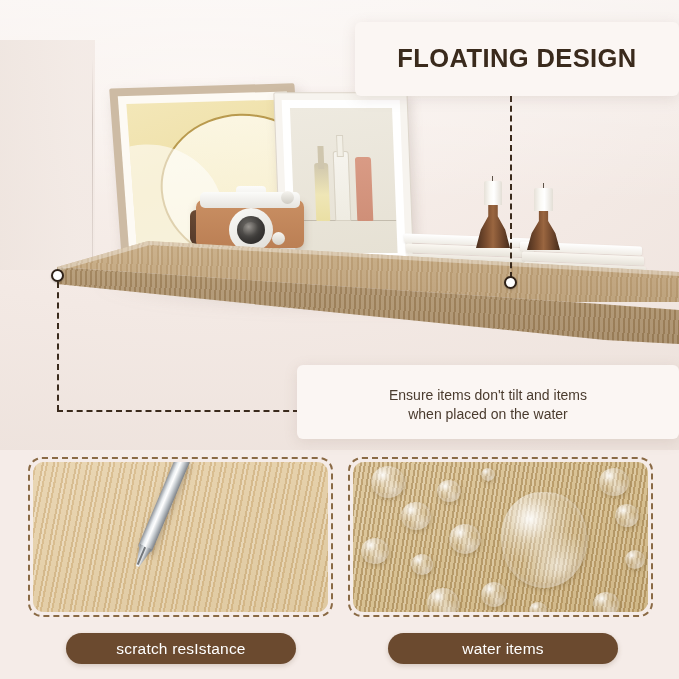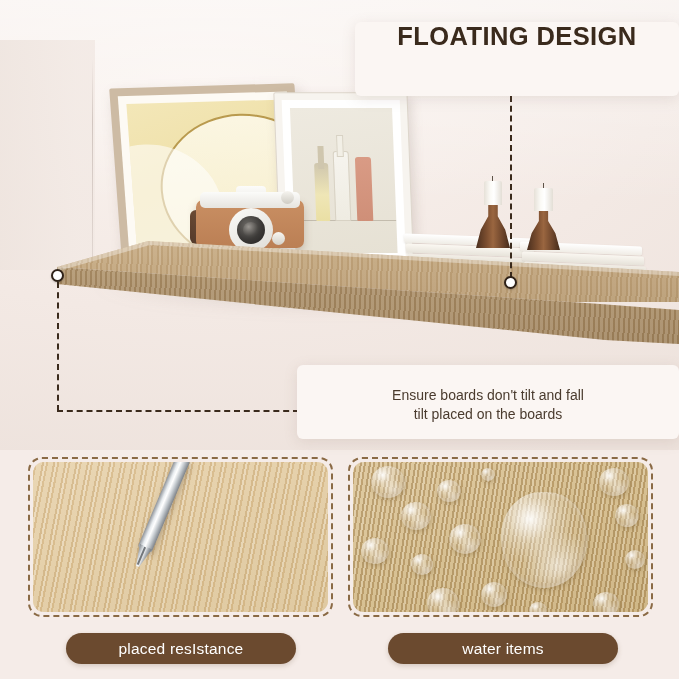--- a/index.html
+++ b/index.html
@@ -117,21 +117,21 @@
         background:linear-gradient(90deg,#4a2f1e 0%,#7d4f30 32%,#9a6640 50%,#6d452b 78%,#452b1a 100%);
         clip-path:polygon(0% 100%, 100% 100%, 86% 62%, 64% 34%, 64% 6%, 36% 6%, 36% 34%, 14% 62%);}
   .candle{position:absolute;border-radius:2px 2px 0 0;
         background:linear-gradient(90deg,#e6e1d8 0%,#fbfaf6 35%,#ffffff 55%,#e3ded5 100%);}
   .wick{position:absolute;width:1px;height:5px;background:#5d5348;}
 
   
   .panel{position:absolute;background:#fbf6f3;border-radius:6px;
          box-shadow:0 3px 14px rgba(140,118,108,.16);}
   .panel-top{left:355px;top:22px;width:324px;height:74px;
-         display:flex;flex-direction:column;align-items:center;}
+         display:flex;flex-direction:column;align-items:center;justify-content:center;}
   .panel-top .ln{font-size:25.5px;font-weight:700;letter-spacing:.4px;color:#3a2a1c;line-height:1.14;white-space:nowrap;}
   .panel-bottom{left:297px;top:365px;width:382px;height:74px;
          display:flex;flex-direction:column;align-items:center;justify-content:center;}
   .panel-bottom .title{font-size:25.5px;font-weight:700;letter-spacing:.3px;color:#3a2a1c;line-height:1.1;white-space:nowrap;}
   .panel-bottom .sub{margin-top:5px;font-size:14px;color:#4a3b2e;line-height:1.32;text-align:center;white-space:nowrap;}
 
   
   .dash-v{position:absolute;border-left:2px dashed #3a2a1c;}
   .dash-h{position:absolute;border-top:2px dashed #3a2a1c;}
   .dot{position:absolute;width:13px;height:13px;border-radius:50%;
@@ -272,22 +272,22 @@
   <div class="dot" style="left:51px;top:269px;"></div>
   <div class="dash-v" style="left:57px;top:282px;height:129px;"></div>
   <div class="dash-h" style="left:57px;top:410px;width:242px;"></div>
 
   <div class="panel panel-top">
     <div class="ln">FLOATING DESIGN</div>
   </div>
 
   <div class="panel panel-bottom">
     <div class="sub">
-      <div>Ensure boards don't tilt and fall</div>
-      <div>tilt placed on the boards</div>
+      <div>Ensure items don't tilt and items</div>
+      <div>when placed on the water</div>
     </div>
   </div>
 
   <div class="card card-left">
     <div class="inner">
       <div class="wood-a"></div>
       <div class="driver">
         <div class="shaft"></div>
         <div class="tip"></div>
         <div class="tipline"></div>
@@ -310,16 +310,16 @@
       <div class="drop" style="left:128px;top:120px;width:26px;height:25px;"></div>
       <div class="drop" style="left:246px;top:6px;width:30px;height:28px;"></div>
       <div class="drop" style="left:262px;top:42px;width:24px;height:23px;"></div>
       <div class="drop" style="left:272px;top:88px;width:20px;height:19px;"></div>
       <div class="drop" style="left:240px;top:130px;width:26px;height:24px;"></div>
       <div class="drop" style="left:176px;top:140px;width:18px;height:16px;"></div>
       <div class="drop" style="left:128px;top:6px;width:14px;height:13px;"></div>
     </div>
   </div>
 
-  <div class="pill pill-left">placed resIstance</div>
+  <div class="pill pill-left">scratch resIstance</div>
   <div class="pill pill-right">water items</div>
 
 </div>
 
 </body></html>

